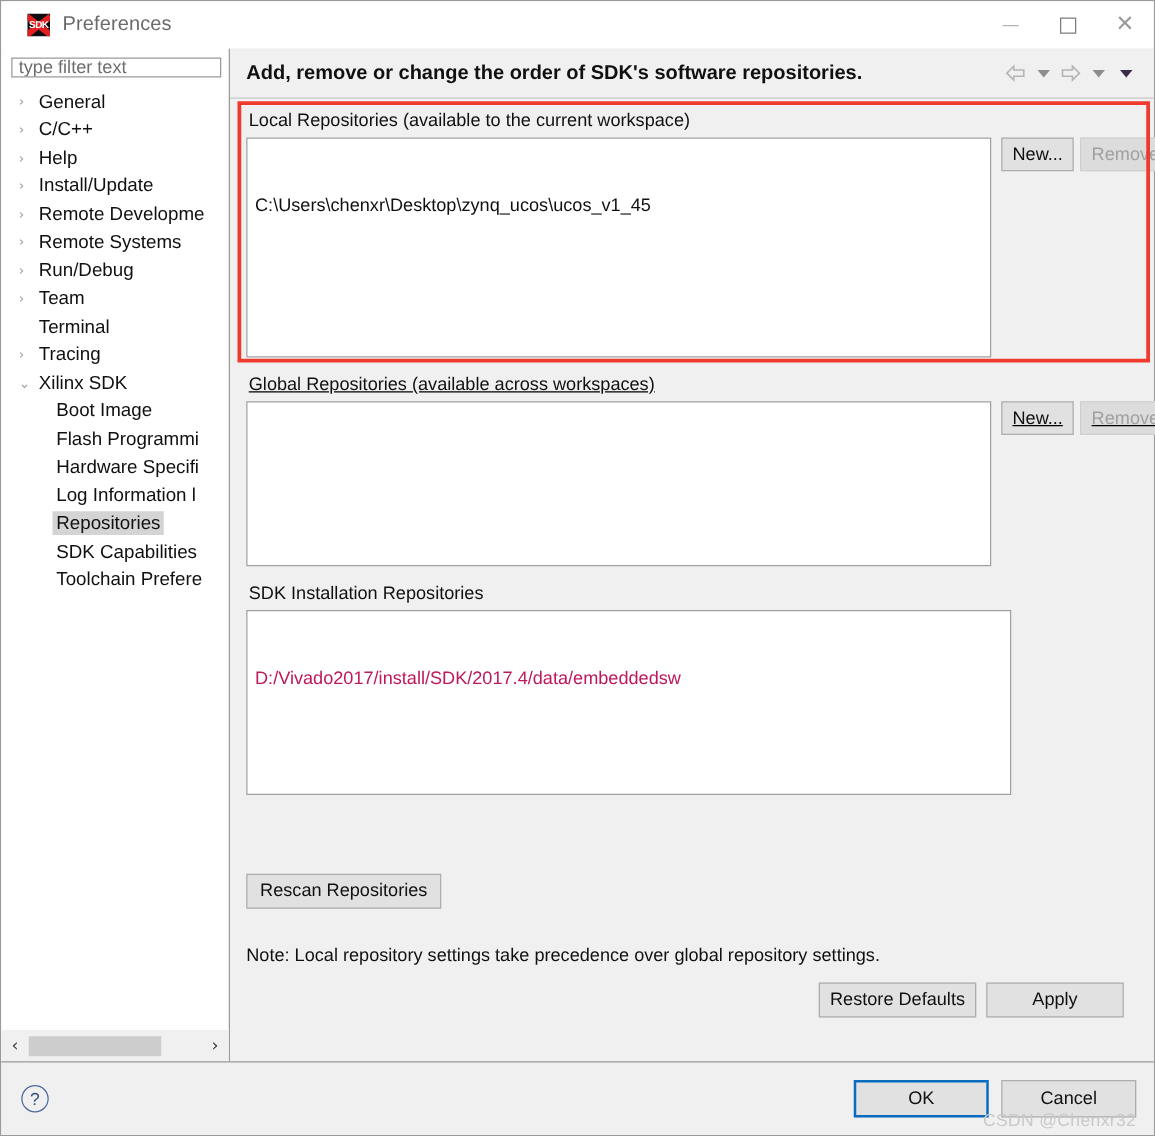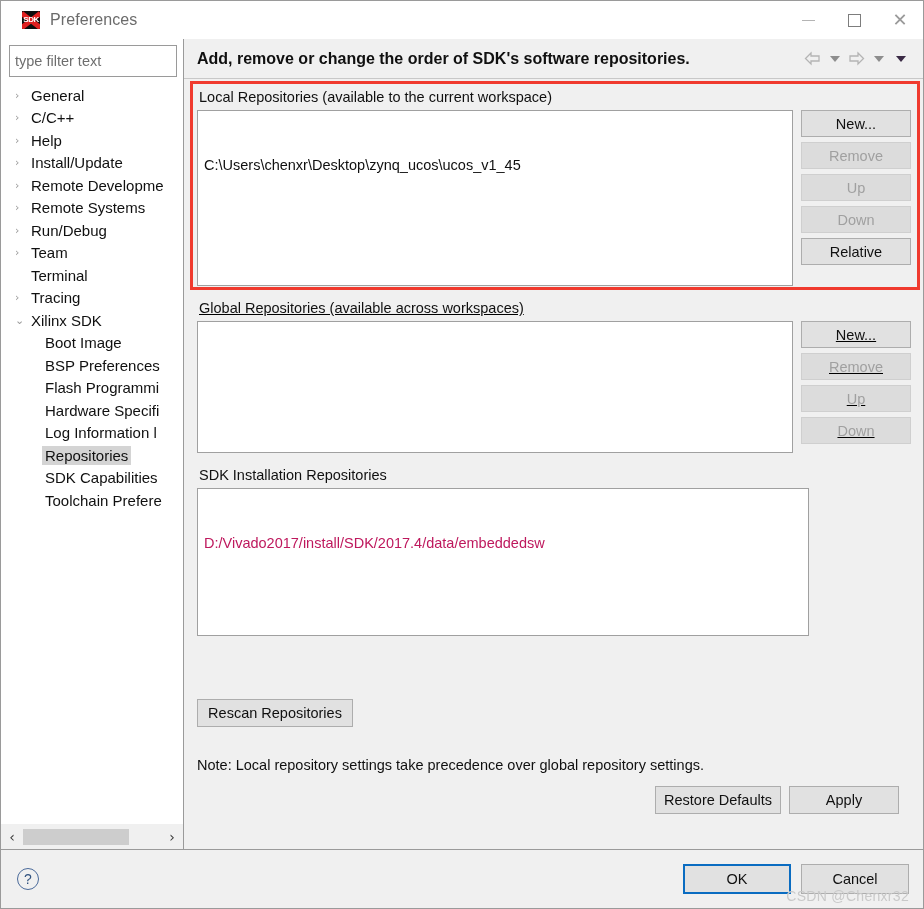--- a/index.html
+++ b/index.html
@@ -64,21 +64,21 @@
 
   
   #sidebar {
     width: 183px; flex: 0 0 183px;
     background: #ffffff;
     display: flex; flex-direction: column;
     border-right: 1px solid #9a9a9a;
   }
   #filter-wrap { padding: 6px 6px 5px 8px; }
   #filter-input {
-    width: 100%; height: 32px;
+    width: 100%; height: 16px;
     border: 1px solid #9a9a9a;
     background: #ffffff;
     font-family: "Liberation Sans", sans-serif;
     font-size: 14.5px; color: #6e6e6e;
     padding: 0 5px; outline: none;
   }
   #filter-input::placeholder { color: #6e6e6e; opacity: 1; }
   #tree {
     flex: 1 1 auto; overflow: hidden;
     padding-top: 2px;
@@ -147,21 +147,21 @@
   .listbox {
     background: #ffffff;
     border: 1px solid #a0a0a0;
     font-size: 14.5px; color: #101010;
     padding: 4px 6px;
     overflow: hidden;
   }
   .listbox.disabled { background: #ffffff; color: #be185d; }
   .listbox .row { line-height: 20px; white-space: nowrap; margin-top: 40px; }
 
-  .btncol { display: flex; flex-direction: column; gap: 5px; width: 110px; flex: 0 0 110px; }
+  .btncol { display: flex; flex-direction: row; gap: 5px; width: 110px; flex: 0 0 110px; }
   .btn {
     height: 27px; border: 1px solid #adadad;
     background: #e1e1e1; color: #101010;
     font-family: "Liberation Sans", sans-serif; font-size: 14.5px;
     display: flex; align-items: center; justify-content: center;
     padding: 0 8px;
   }
   .btn.disabled { color: #a0a0a0; background: #dcdcdc; border-color: #cfcfcf; }
   .btn.wide { width: auto; display: inline-flex; margin-top: 48px; }
 
@@ -280,23 +280,20 @@
           <div class="tnode lvl1">
             <span class="arrow">›</span>
             <span class="lbl">Tracing</span>
           </div>
           <div class="tnode lvl1">
             <span class="arrow">⌄</span>
             <span class="lbl">Xilinx SDK</span>
           </div>
           <div class="tnode lvl2">
             <span class="lbl">Boot Image</span>
-          </div>
-          <div class="tnode lvl2">
-            <span class="lbl">BSP Preferences</span>
           </div>
           <div class="tnode lvl2">
             <span class="lbl">Flash Programmi</span>
           </div>
           <div class="tnode lvl2">
             <span class="lbl">Hardware Specifi</span>
           </div>
           <div class="tnode lvl2">
             <span class="lbl">Log Information l</span>
           </div>

